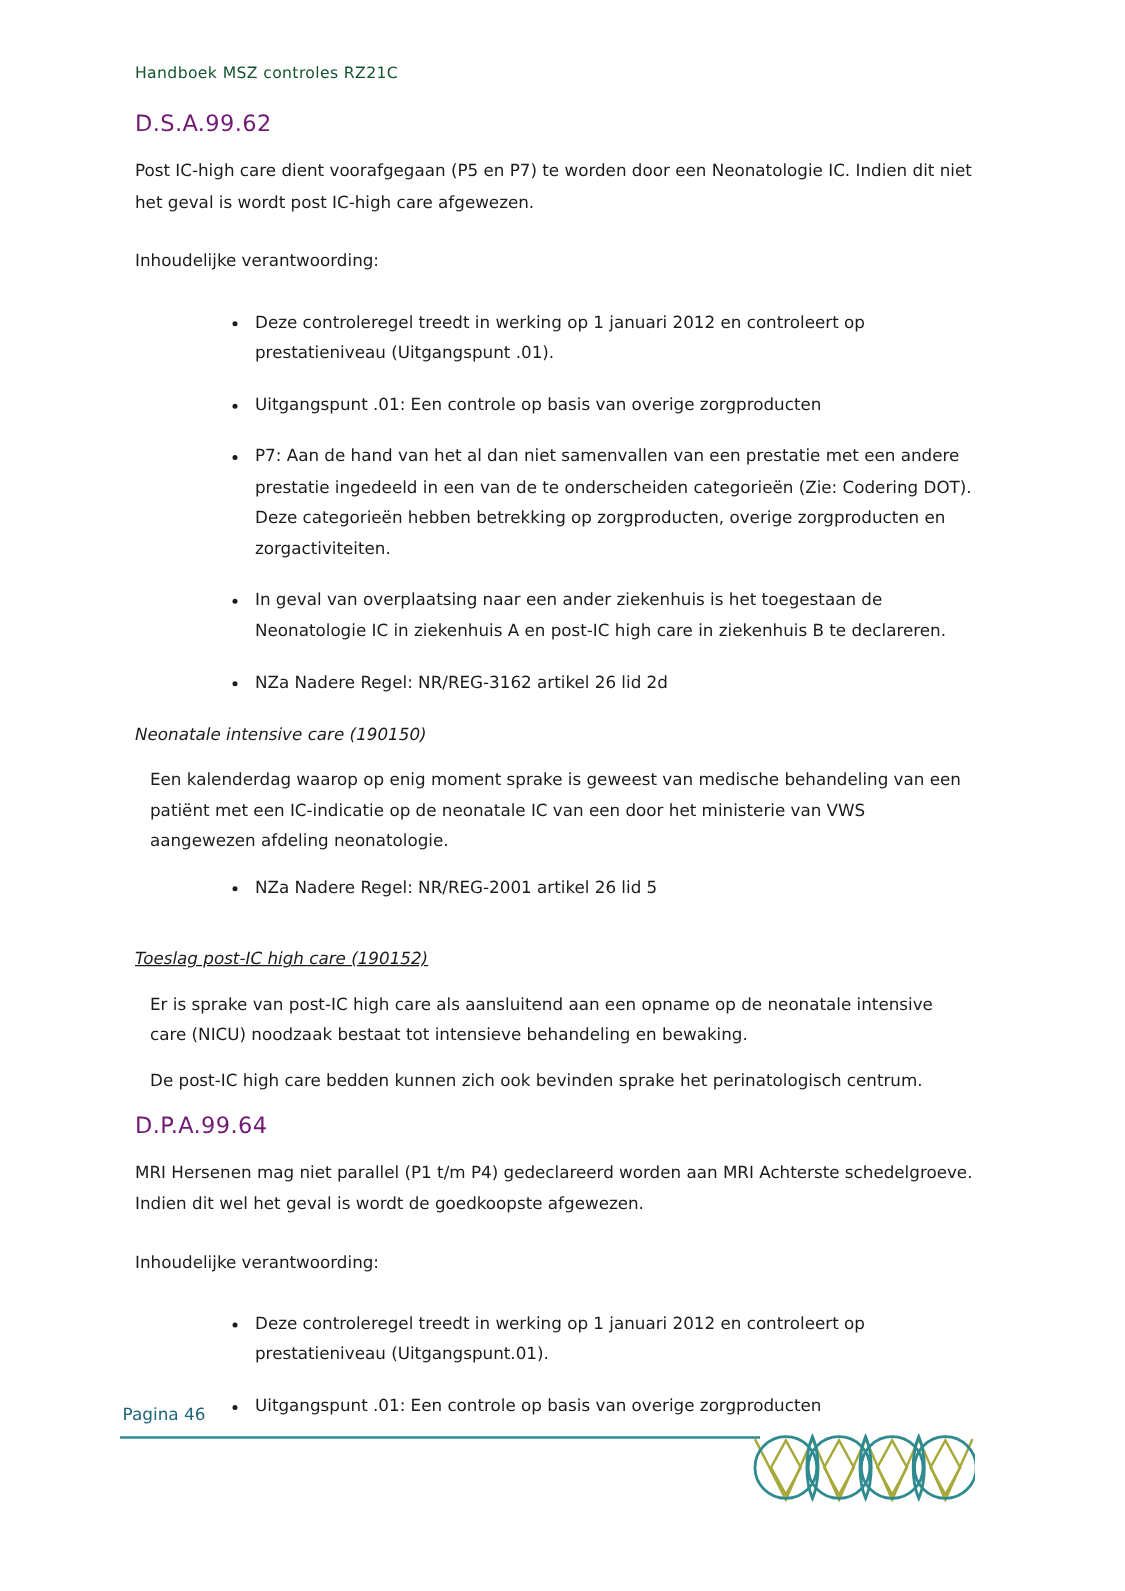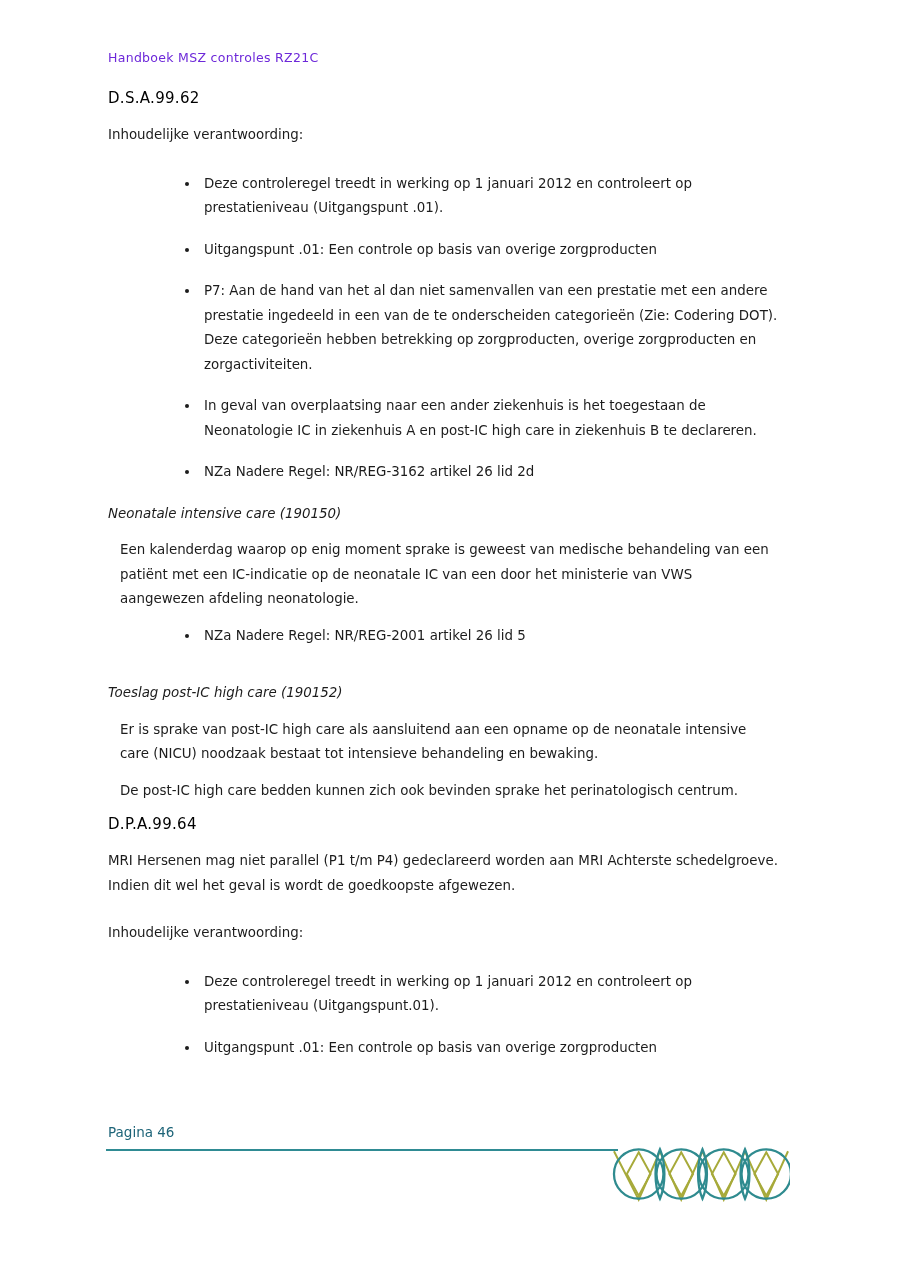--- a/index.html
+++ b/index.html
@@ -11,28 +11,28 @@
     position: relative;
     overflow: hidden;
   }
   .page {
     position: relative;
     width: 900px; height: 1273px;
     padding: 50px 110px 0 108px;
   }
   .doc-header {
     font-size: 12.5px;
-    color: #6d28d9;
+    color: #14532d;
     letter-spacing: 0.3px;
     margin: 0 0 24px 0;
   }
   h1.sec-title {
-    font-size: 15px;
+    font-size: 18px;
     font-weight: 400;
-    color: #000000;
+    color: #701a75;
     letter-spacing: 0.3px;
     margin: 6px 0 16px 0;
   }
   h1.sec-title.second { }
   p {
     font-size: 13.4px;
     line-height: 24.5px;
     margin: 0;
     max-width: 684px;
   }
@@ -48,25 +48,25 @@
     font-size: 13.4px;
     line-height: 24.5px;
     margin-bottom: 17px;
     padding-left: 4px;
     margin-left: 40px;
   }
   .sub-heading {
     font-style: italic;
     margin-top: 13px;
   }
-  .sub-heading.gap-large { margin-top: 33px; }
+  .sub-heading.gap-large { margin-top: 33px; text-decoration: underline; }
   .tight { margin: 12px; }
   .footer {
     position: absolute;
-    left: 106px;
+    left: 96px;
     top: 1124px;
     width: 684px;
   }
   .page-num {
     color: #1d6478;
     font-size: 13.5px;
     margin: 0 0 9px 2px;
   }
   .rule-row { position: relative; height: 58px; }
   .rule {
@@ -84,20 +84,21 @@
   }
 </style>
 </head>
 <body>
 
 <div class="page">
 
   <div class="doc-header">Handboek MSZ controles RZ21C</div>
 
   <h1 class="sec-title">D.S.A.99.62</h1>
+  <p class="intro">Post IC-high care dient voorafgegaan (P5 en P7) te worden door een Neonatologie IC. Indien dit niet het geval is wordt post IC-high care afgewezen.</p>
   <p class="vlabel">Inhoudelijke verantwoording:</p>
 
   <ul class="bullets">
     <li>Deze controleregel treedt in werking op 1 januari 2012 en controleert op prestatieniveau (Uitgangspunt .01).</li>
     <li>Uitgangspunt .01: Een controle op basis van overige zorgproducten</li>
     <li>P7: Aan de hand van het al dan niet samenvallen van een prestatie met een andere prestatie ingedeeld in een van de te onderscheiden categorieën (Zie: Codering DOT). Deze categorieën hebben betrekking op zorgproducten, overige zorgproducten en zorgactiviteiten.</li>
     <li>In geval van overplaatsing naar een ander ziekenhuis is het toegestaan de Neonatologie IC in ziekenhuis A en post-IC high care in ziekenhuis B te declareren.</li>
     <li>NZa Nadere Regel: NR/REG-3162 artikel 26 lid 2d</li>
   </ul>
 

